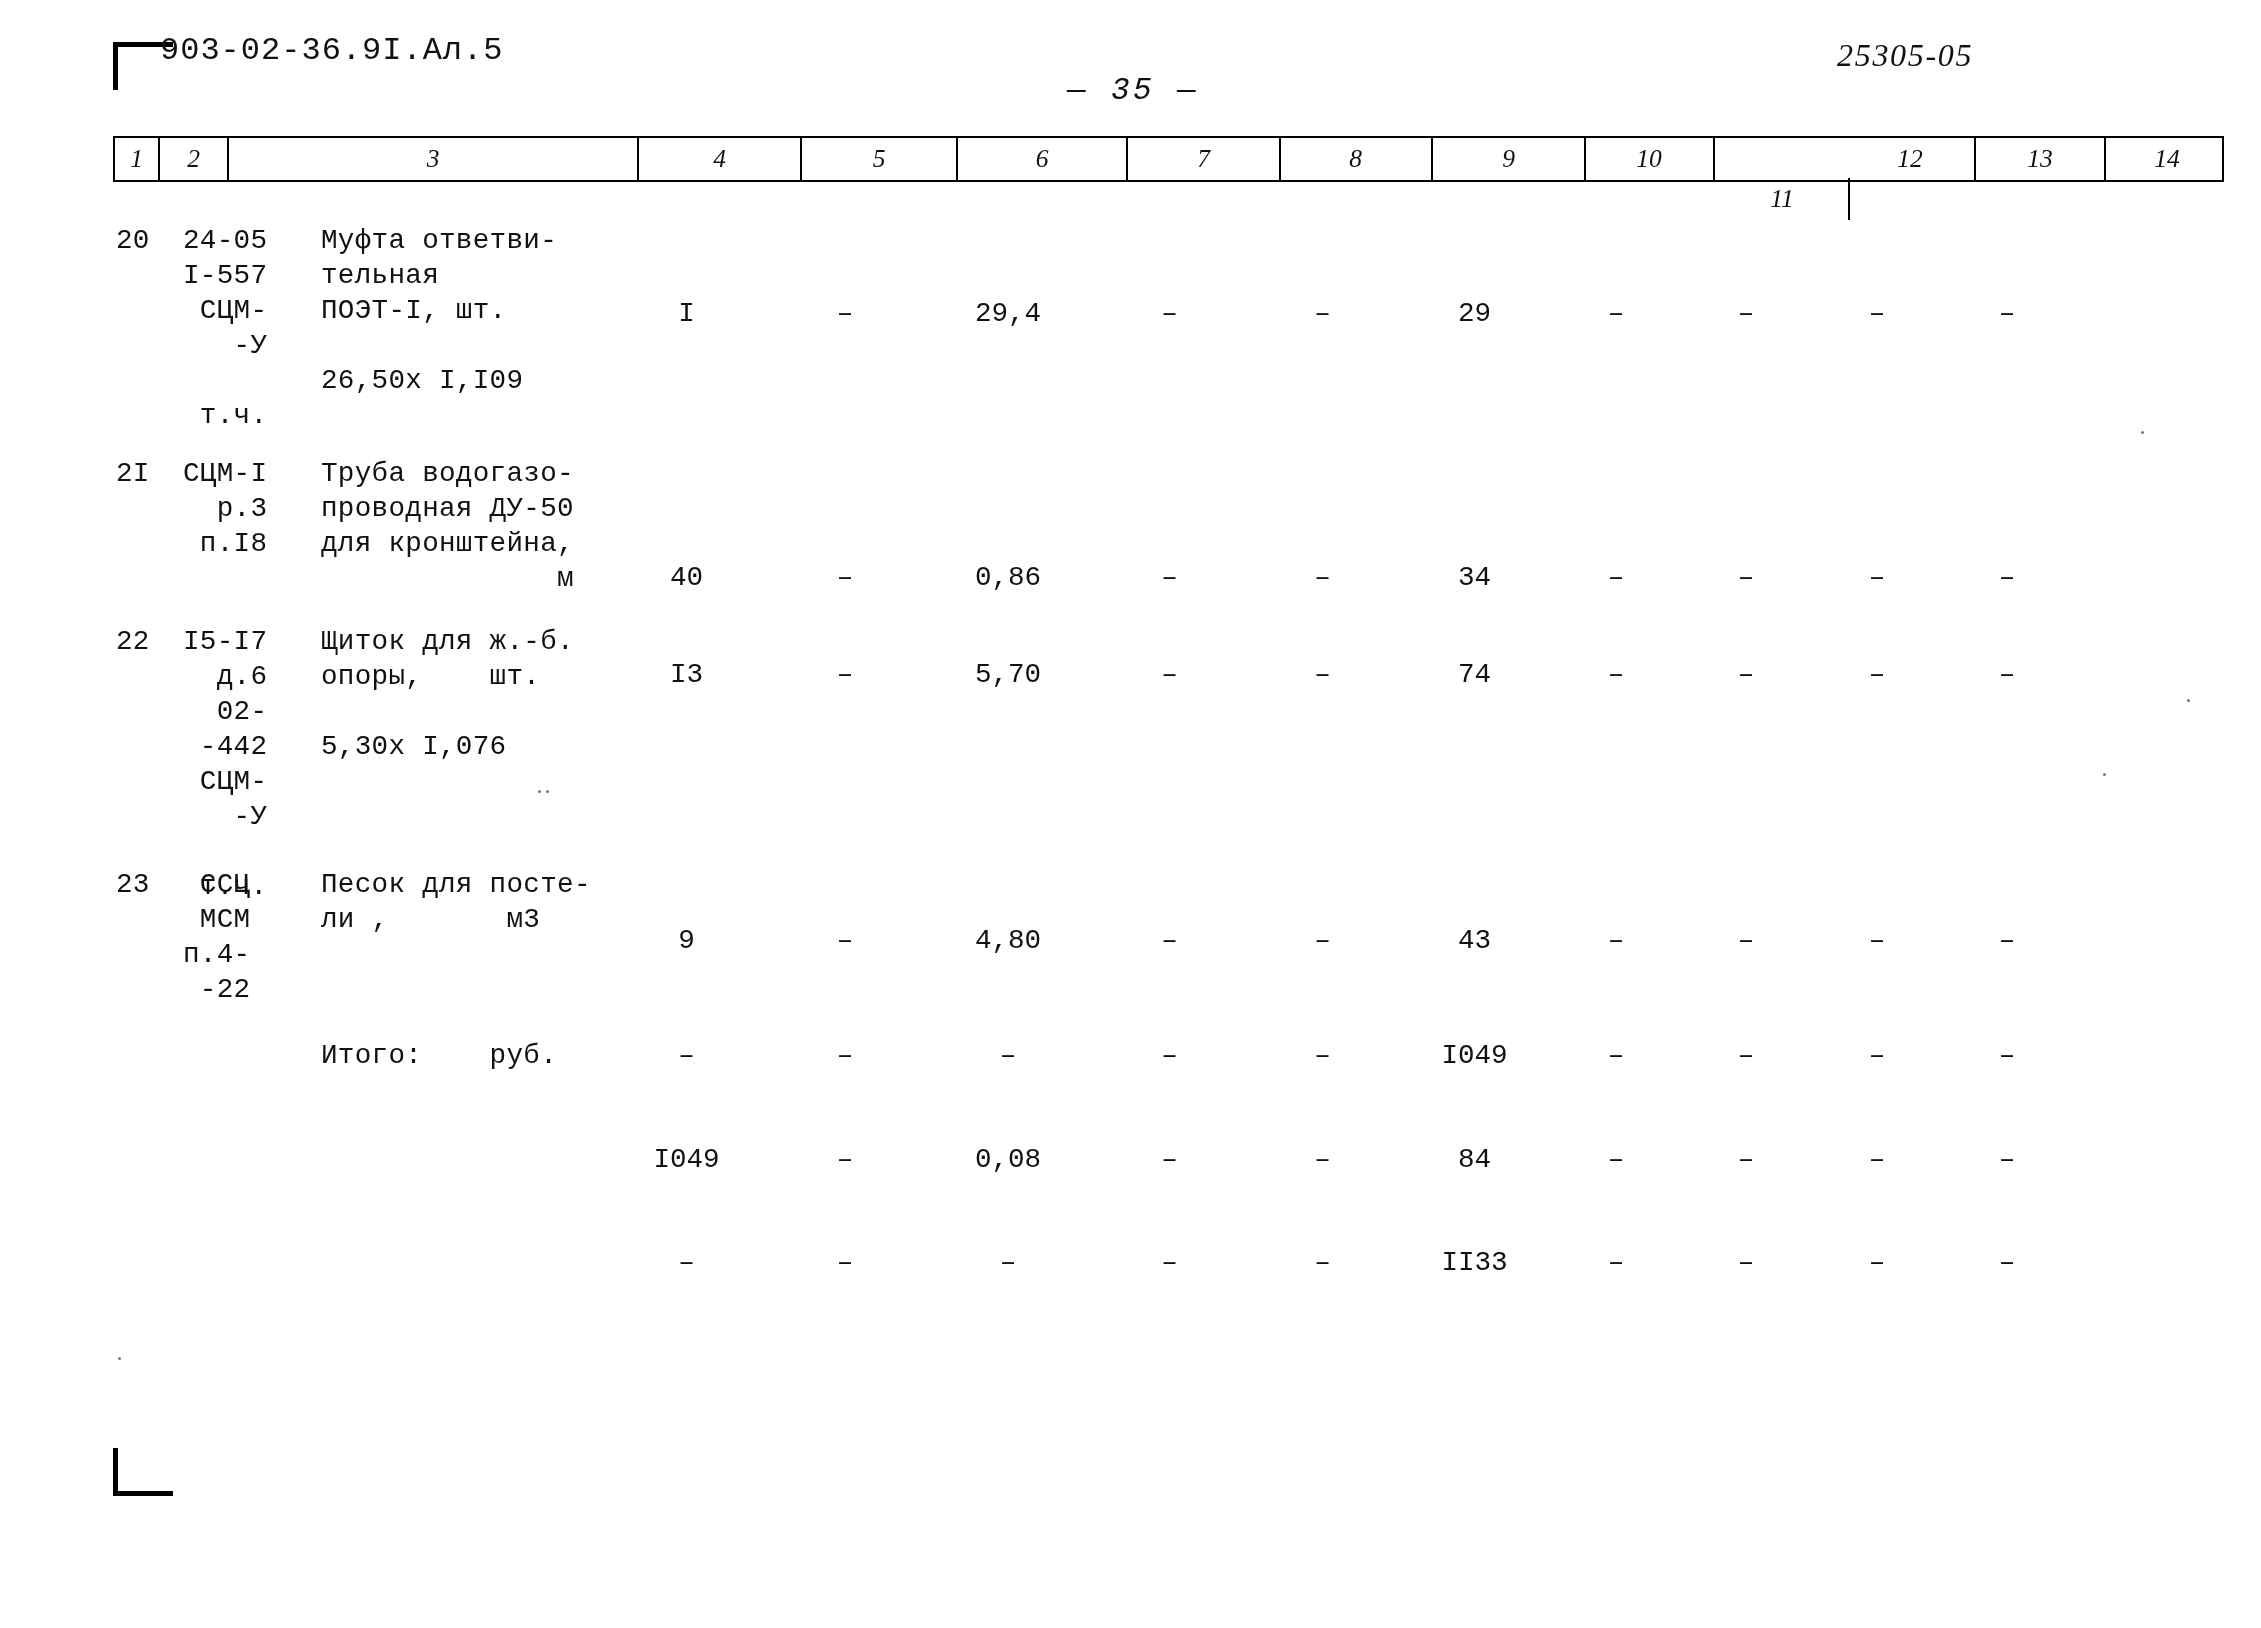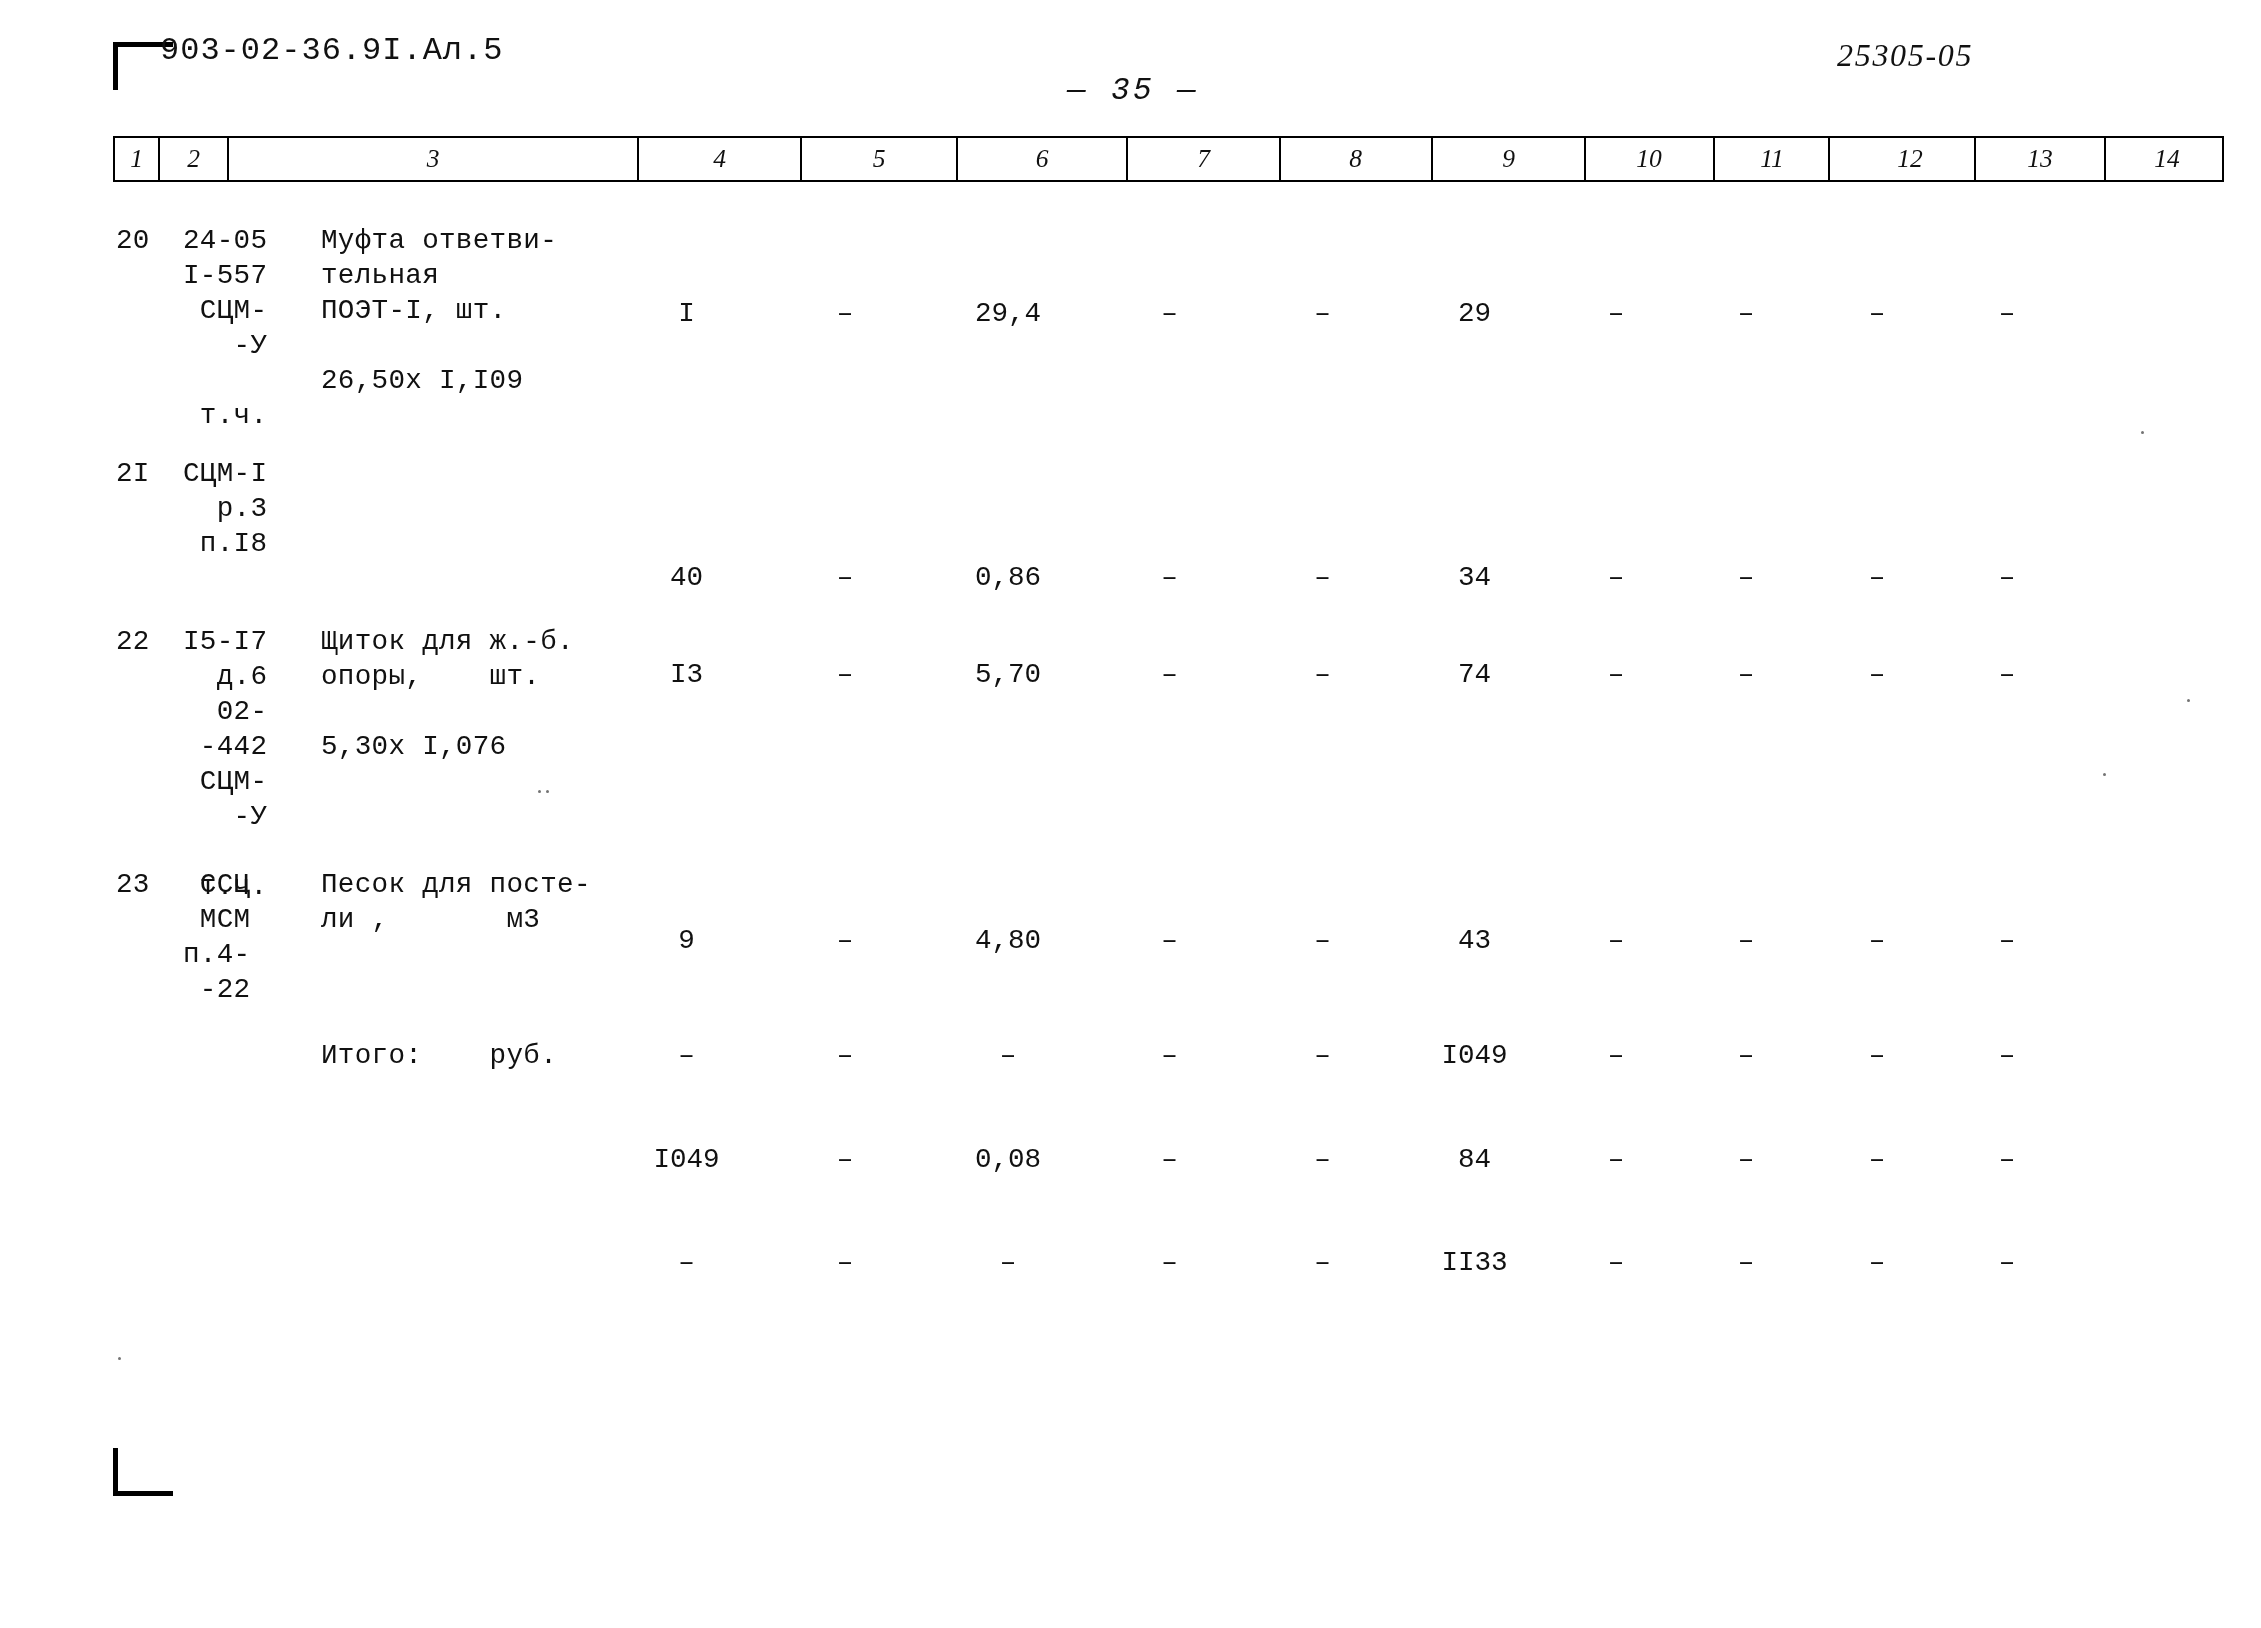--- a/index.html
+++ b/index.html
@@ -113,21 +113,21 @@
       </div>
     <div class="cell" style="left:1165px;width:153px;">
         <span>8</span>
       </div>
     <div class="cell" style="left:1318px;width:153px;">
         <span>9</span>
       </div>
     <div class="cell" style="left:1470px;width:130px;">
         <span>10</span>
       </div>
-    <div class="cell" style="left:1601px;width:114px;">
+    <div class="cell" style="left:1601px;width:134px;margin-top:40px;">
         <span>11</span>
       </div>
     <div class="cell" style="left:1731px;width:130px;">
         <span>12</span>
       </div>
     <div class="cell" style="left:1861px;width:130px;">
         <span>13</span>
       </div>
     <div class="cell" style="left:1992px;width:120px;">
         <span>14</span>
@@ -155,20 +155,24 @@
   <div class="num" style="left:1551px;top:296px;width:130px;">–</div>
   <div class="num" style="left:1681px;top:296px;width:130px;">–</div>
   <div class="num" style="left:1812px;top:296px;width:130px;">–</div>
   <div class="num" style="left:1942px;top:296px;width:130px;">–</div>
   <div class="num" style="left:2072px;top:296px;width:120px;"></div>
 
   <div class="blk c-no" style="left:116px;top:456px;">2I</div>
   <div class="blk c-code" style="left:183px;top:456px;">СЦМ-I
 р.3
 п.I8</div>
+  <div class="blk c-desc" style="left:321px;top:456px;">Труба водогазо-
+проводная ДУ-50
+для кронштейна,
+              м</div>
   <div class="num" style="left:605px;top:560px;width:163px;">40</div>
   <div class="num" style="left:767px;top:560px;width:156px;">–</div>
   <div class="num" style="left:923px;top:560px;width:170px;">0,86</div>
   <div class="num" style="left:1093px;top:560px;width:153px;">–</div>
   <div class="num" style="left:1246px;top:560px;width:153px;">–</div>
   <div class="num" style="left:1398px;top:560px;width:153px;">34</div>
   <div class="num" style="left:1551px;top:560px;width:130px;">–</div>
   <div class="num" style="left:1681px;top:560px;width:130px;">–</div>
   <div class="num" style="left:1812px;top:560px;width:130px;">–</div>
   <div class="num" style="left:1942px;top:560px;width:130px;">–</div>

